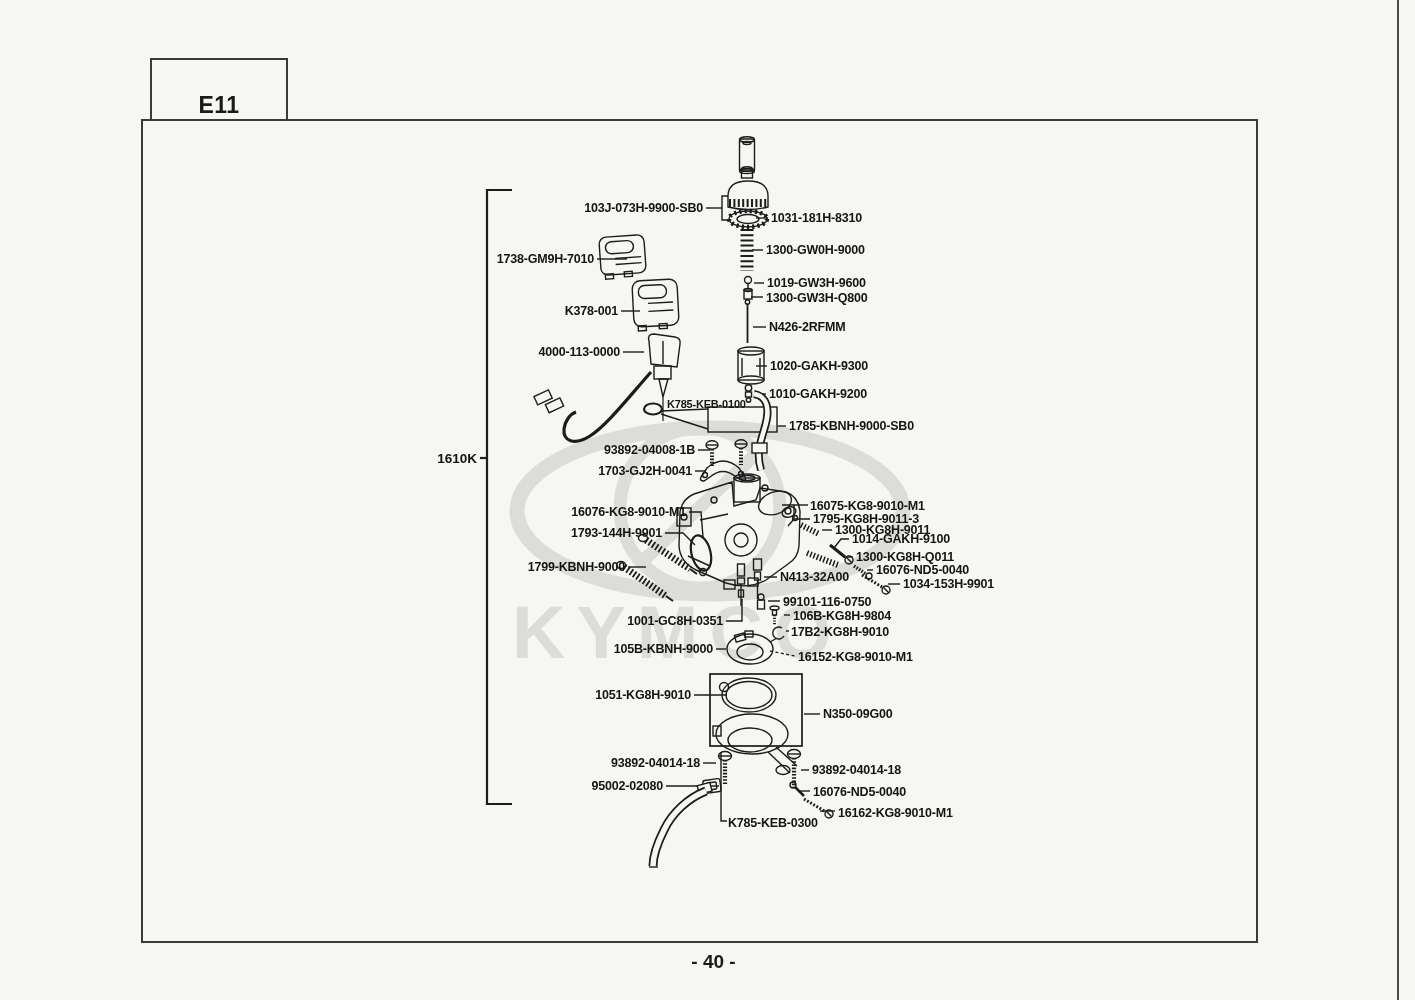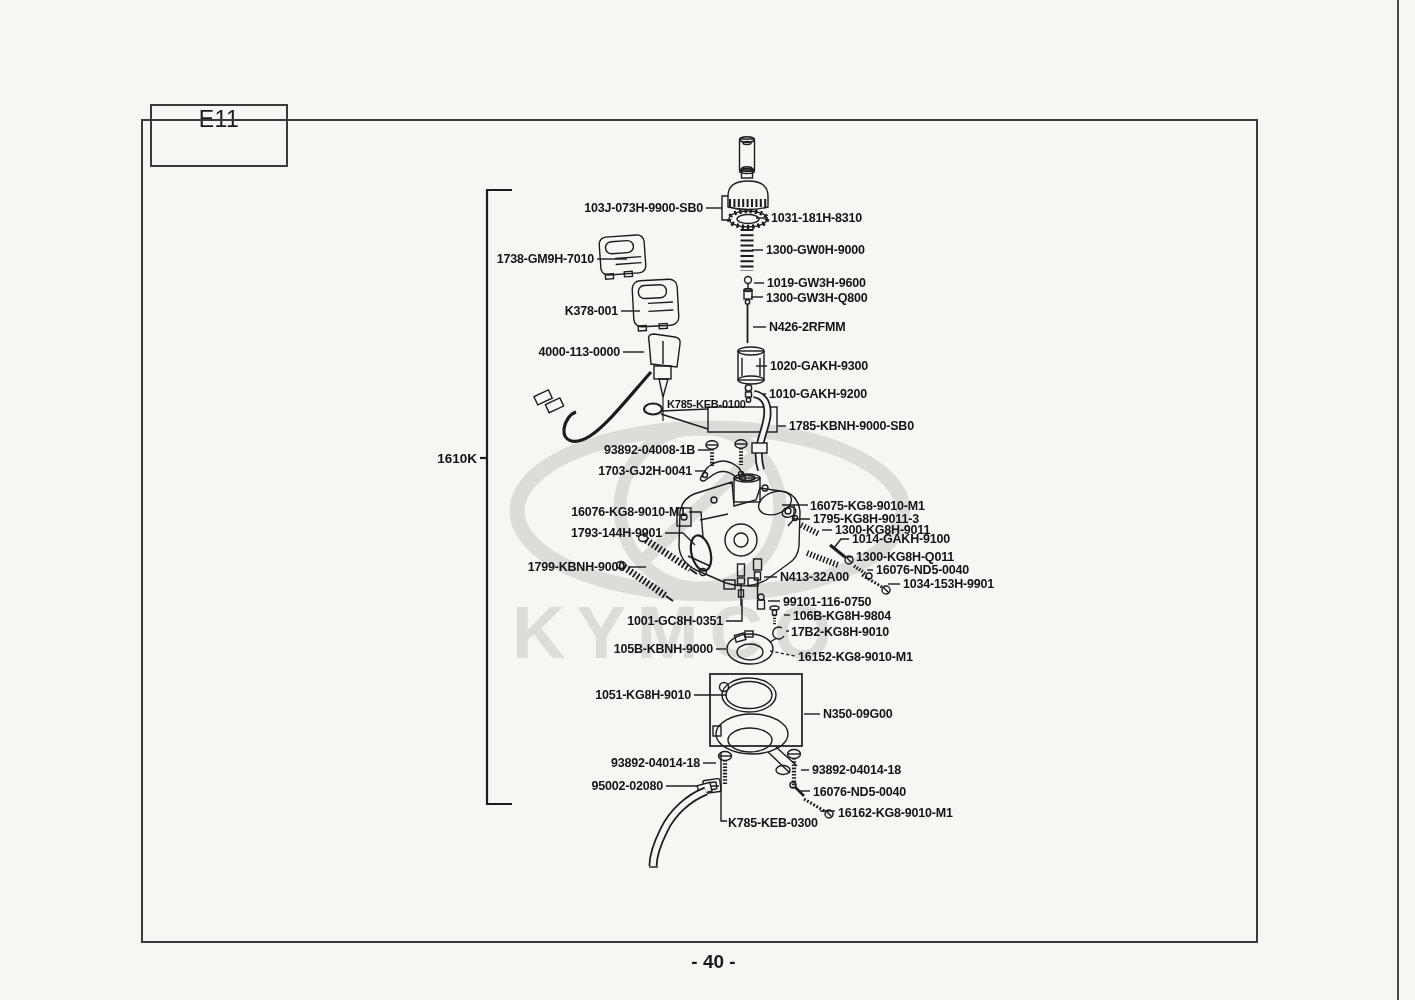--- a/index.html
+++ b/index.html
@@ -11,22 +11,22 @@
   }
   .page{position:relative;width:1415px;height:1000px;}
   .page-edge{position:absolute;left:1397px;top:0;width:2px;height:1000px;background:#4a4a4a;}
   .content-box{
     position:absolute;left:141px;top:119px;width:1117px;height:824px;
     border:2px solid #3a3a3a;box-sizing:border-box;
   }
   .header-box{
     position:absolute;left:150px;top:58px;width:138px;height:63px;
     border:2px solid #3a3a3a;box-sizing:border-box;
-    display:flex;align-items:flex-start;justify-content:center;
-    font-size:23px;font-weight:normal;color:#1a1a1a;letter-spacing:.5px;margin-top:46px;
+    display:flex;align-items:flex-end;justify-content:center;
+    font-size:23px;font-weight:bold;color:#1a1a1a;letter-spacing:.5px;
   }
   .header-title{
     position:absolute;left:332px;top:58px;height:63px;
     display:flex;align-items:center;
     font-size:23px;font-weight:bold;color:#1a1a1a;letter-spacing:.3px;
   }
   .page-num{
     position:absolute;left:155px;top:951px;width:1117px;
     text-align:center;font-size:19px;font-weight:bold;color:#1a1a1a;
   }

